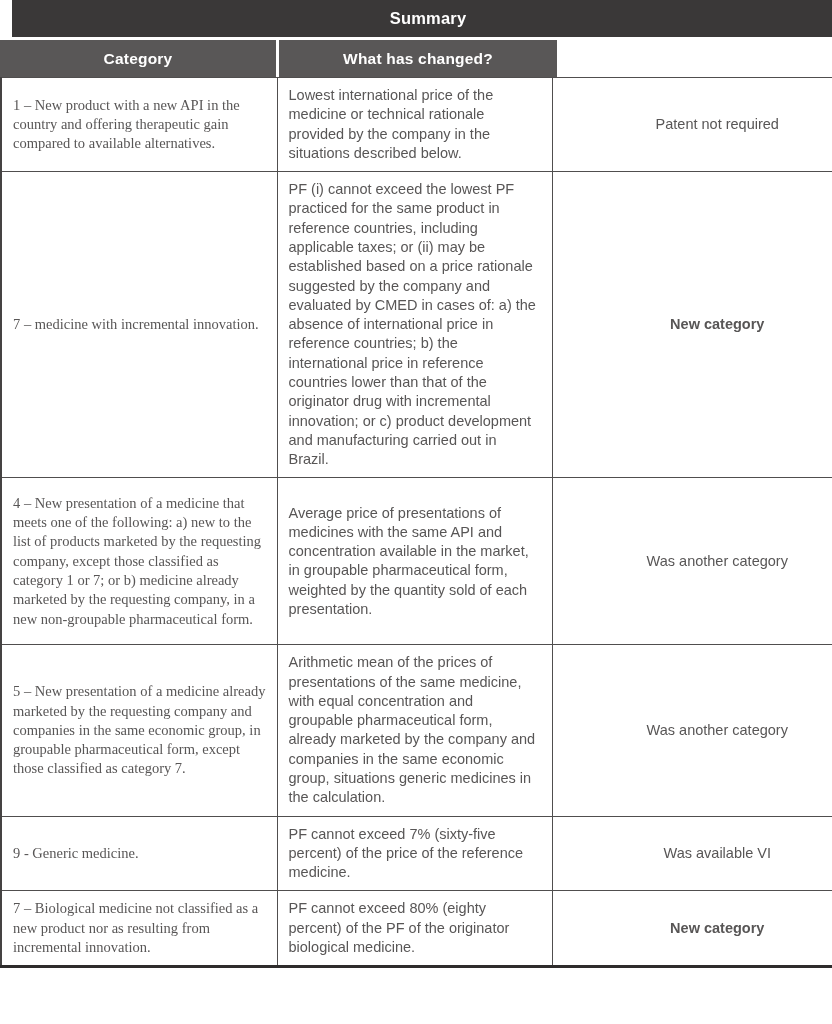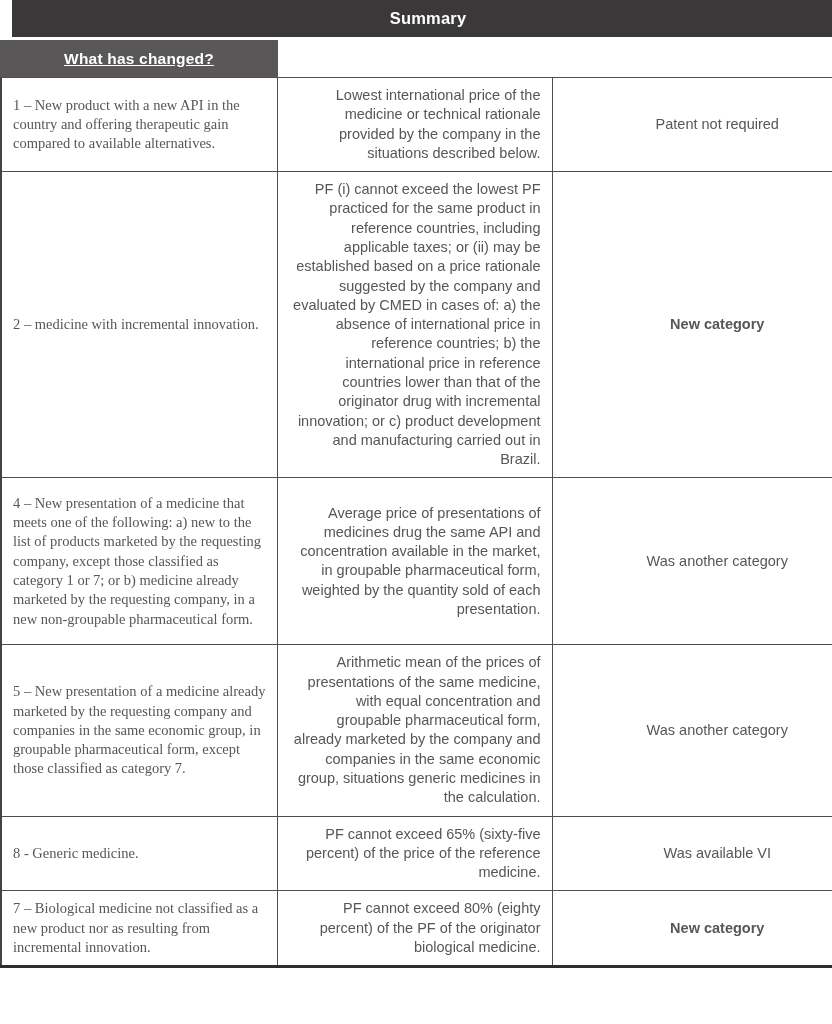--- a/index.html
+++ b/index.html
@@ -40,90 +40,91 @@
     color: #ffffff;
     font-size: 15.5px;
     font-weight: 700;
     display: flex;
     align-items: center;
     justify-content: center;
     letter-spacing: 0.2px;
   }
   .hc1 { width: 276px; }
   .hc2 { width: 272px; }
-  .hc3 { width: 278px; text-decoration: underline; }
+  .hc3 { width: 278px; }
 
   
   table.body {
     width: 832px;
     border-collapse: collapse;
     table-layout: fixed;
     border-left: 2px solid #454343;
     border-right: 2px solid #454343;
     border-bottom: 3px solid #2e2c2c;
   }
   table.body td {
     border: 1px solid #504e4e;
     vertical-align: middle;
     color: #585656;
     font-size: 14.5px;
     line-height: 1.33;
     padding: 8px 11px;
     overflow: hidden;
   }
   td.col-category { width: 276px; padding-left: 9px; font-family: Liberation Serif, serif; }
-  td.col-criteria { width: 275px; padding-left: 13px; text-align: right; }
+  td.col-criteria { width: 275px; padding-left: 13px; }
   td.col-changed  { width: 331px; text-align: center; }
   td.em { font-weight: 700; color: #3a3838; }
 
   
   tr.r1 td { height: 83px; }
   tr.r2 td { height: 72px; }
   tr.r3 td { height: 272px; }
   tr.r4 td { height: 167px; }
   tr.r5 td { height: 166px; }
   tr.r6 td { height: 61px; }
   tr.r7 td { height: 67px; }
 </style>
 </head>
 <body>
 
 <div class="wrap">
 
   <div class="title-bar">Summary</div>
 
   <div class="header-row">
+    <div class="header-cell hc1">Category</div>
     <div class="header-cell hc3">What has changed?</div>
   </div>
 
   <table class="body">
     <tbody>
         <tr class="r1">
       <td class="col-category">1 – New product with a new API in the country and offering therapeutic gain compared to available alternatives.</td>
       <td class="col-criteria">Lowest international price of the medicine or technical rationale provided by the company in the situations described below.</td>
       <td class="col-changed">Patent not required</td>
     </tr>
     <tr class="r3">
-      <td class="col-category">2 – medicine with incremental innovation.</td>
+      <td class="col-category">7 – medicine with incremental innovation.</td>
       <td class="col-criteria">PF (i) cannot exceed the lowest PF practiced for the same product in reference countries, including applicable taxes; or (ii) may be established based on a price rationale suggested by the company and evaluated by CMED in cases of: a) the absence of international price in reference countries; b) the international price in reference countries lower than that of the originator drug with incremental innovation; or c) product development and manufacturing carried out in Brazil.</td>
       <td class="col-changed em">New category</td>
     </tr>
     <tr class="r4">
       <td class="col-category">4 – New presentation of a medicine that meets one of the following: a) new to the list of products marketed by the requesting company, except those classified as category 1 or 7; or b) medicine already marketed by the requesting company, in a new non-groupable pharmaceutical form.</td>
-      <td class="col-criteria">Average price of presentations of medicines drug the same API and concentration available in the market, in groupable pharmaceutical form, weighted by the quantity sold of each presentation.</td>
+      <td class="col-criteria">Average price of presentations of medicines with the same API and concentration available in the market, in groupable pharmaceutical form, weighted by the quantity sold of each presentation.</td>
       <td class="col-changed">Was another category</td>
     </tr>
     <tr class="r5">
       <td class="col-category">5 – New presentation of a medicine already marketed by the requesting company and companies in the same economic group, in groupable pharmaceutical form, except those classified as category 7.</td>
       <td class="col-criteria">Arithmetic mean of the prices of presentations of the same medicine, with equal concentration and groupable pharmaceutical form, already marketed by the company and companies in the same economic group, situations generic medicines in the calculation.</td>
       <td class="col-changed">Was another category</td>
     </tr>
     <tr class="r6">
-      <td class="col-category">8 - Generic medicine.</td>
-      <td class="col-criteria">PF cannot exceed 65% (sixty-five percent) of the price of the reference medicine.</td>
+      <td class="col-category">9 - Generic medicine.</td>
+      <td class="col-criteria">PF cannot exceed 7% (sixty-five percent) of the price of the reference medicine.</td>
       <td class="col-changed">Was available VI</td>
     </tr>
     <tr class="r7">
       <td class="col-category">7 – Biological medicine not classified as a new product nor as resulting from incremental innovation.</td>
       <td class="col-criteria">PF cannot exceed 80% (eighty percent) of the PF of the originator biological medicine.</td>
       <td class="col-changed em">New category</td>
     </tr>
 
   </tbody>
     </table>

